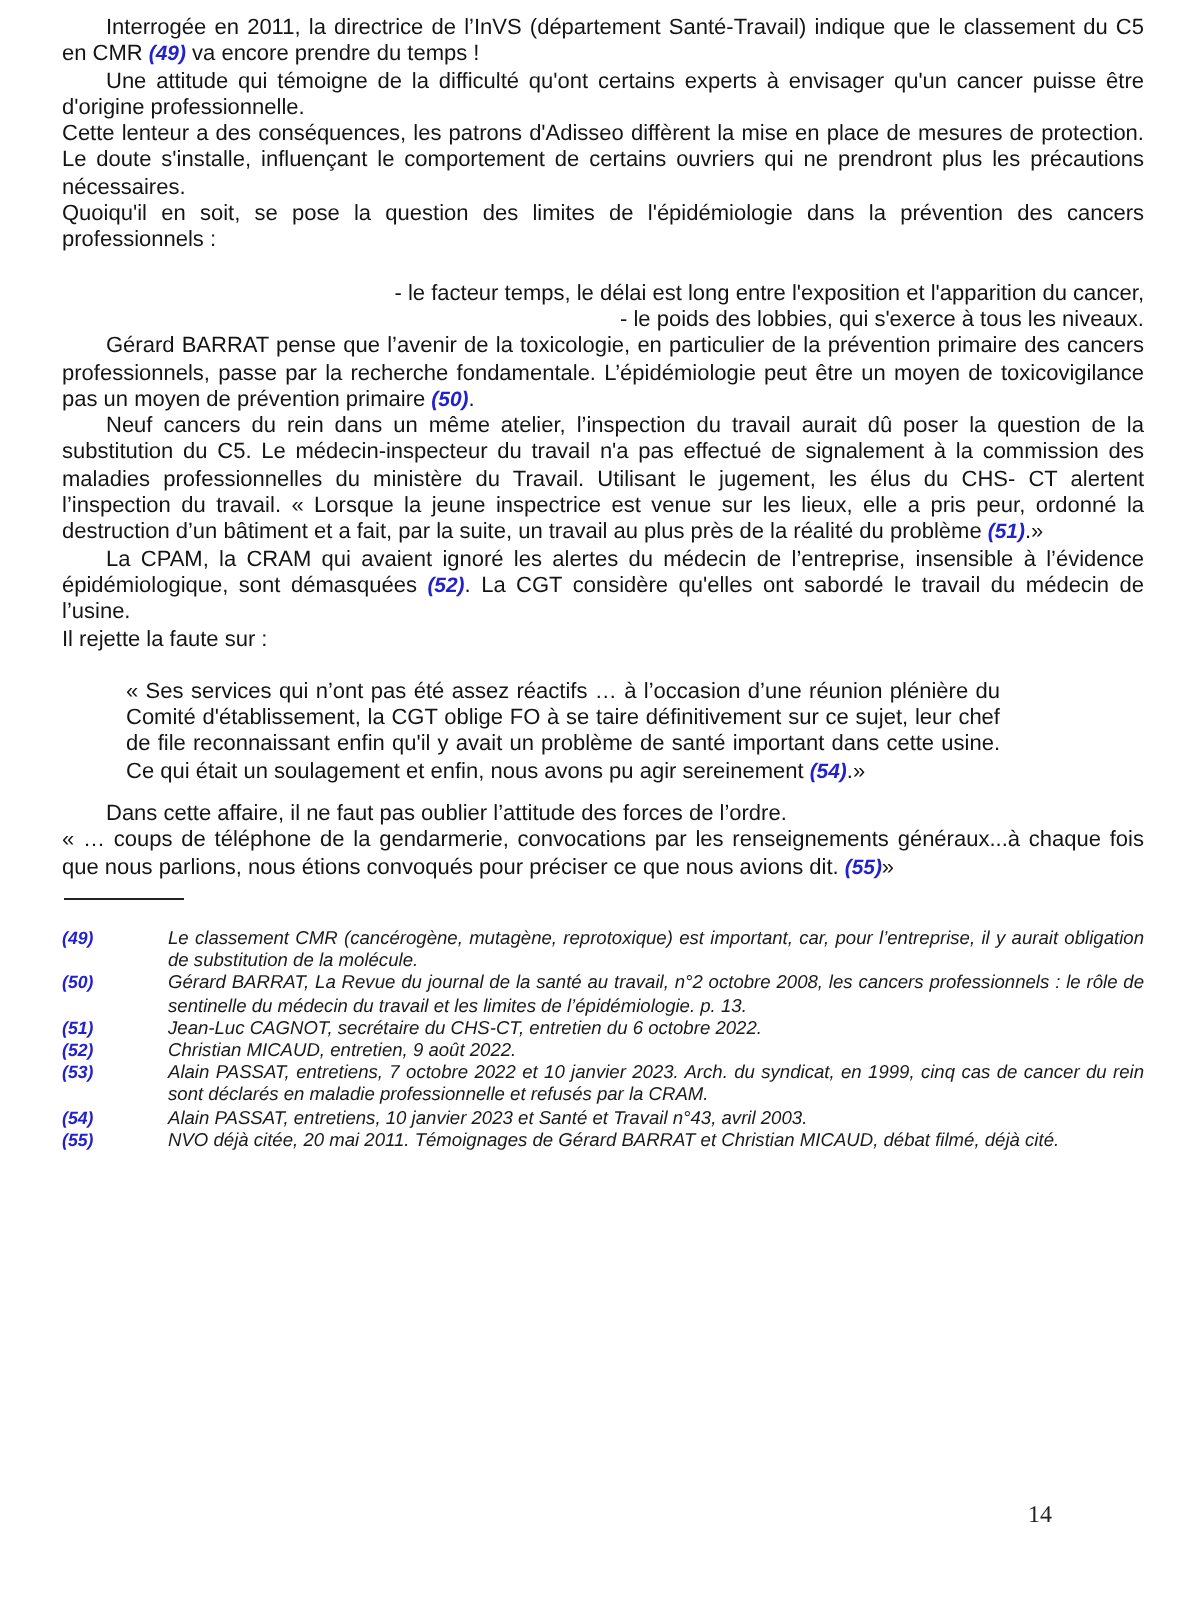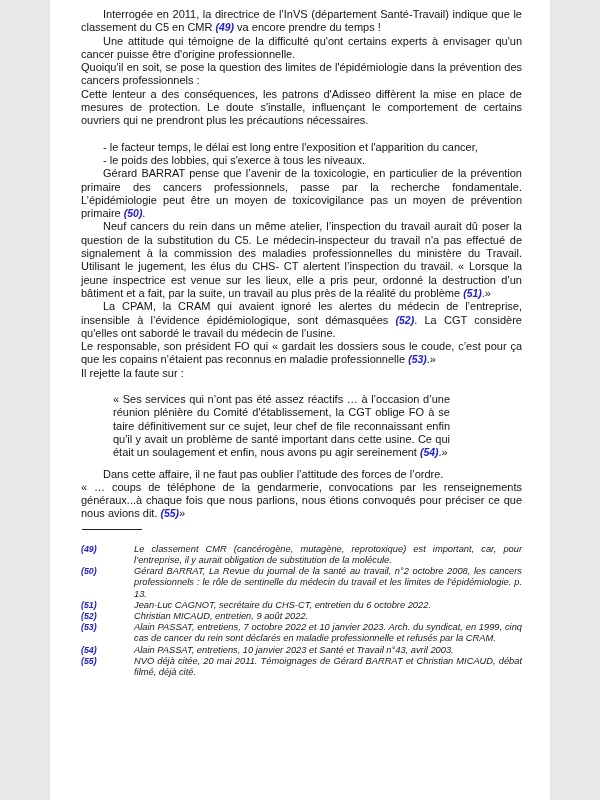--- a/index.html
+++ b/index.html
@@ -1,18 +1,18 @@
 <!DOCTYPE html>
 <html><head>
 <meta charset="utf-8">
 <style>
   html, body { margin: 0; padding: 0; background: #e8e8e8; }
   .page {
     position: relative;
-    width: 500px;
+    width: 600px;
     height: 800px;
     margin: 0 auto;
     background: #ffffff;
     box-sizing: border-box;
     padding: 8px 28px 0 31px;
     font-family: "Liberation Sans", sans-serif;
     color: #141414;
     overflow: hidden;
   }
   .body-p {
@@ -22,21 +22,21 @@
     text-align: justify;
   }
   .indent { text-indent: 22px; }
   .mt { margin-top: 0; }
   .ref {
     font-style: italic;
     font-weight: bold;
     font-size: 0.95em;
   }
   .bullets { margin-top: 13px; padding-left: 22px; }
-  .bullets .body-p { text-align: left; }
+  .bullets .body-p { text-align: right; }
   .quote {
     margin: 13px 72px 8px 32px;
   }
   .fn-sep {
     border: none;
     border-top: 1px solid #222222;
     width: 60px;
     margin: 8px 0 14px 1px;
   }
   .footnotes {
@@ -62,35 +62,34 @@
   }
 </style>
 </head>
 <body>
 
 <div class="page">
 
   <p class="body-p indent"><span>Interrogée en 2011, la directrice de l’InVS (département Santé-Travail) indique que le classement du C5 en CMR </span><span class="ref" style="color: rgb(33, 33, 206);">(49)</span><span> va encore prendre du temps !</span></p>
 
   <p class="body-p indent mt">Une attitude qui témoigne de la difficulté qu'ont certains experts à envisager qu'un cancer puisse être d'origine professionnelle.</p>
+  <p class="body-p">Cette lenteur a des conséquences, les patrons d'Adisseo diffèrent la mise en place de mesures de protection. Le doute s'installe, influençant le comportement de certains ouvriers qui ne prendront plus les précautions nécessaires.</p>
   <p class="body-p">Quoiqu'il en soit, se pose la question des limites de l'épidémiologie dans la prévention des cancers professionnels :</p>
-  <p class="body-p">Cette lenteur a des conséquences, les patrons d'Adisseo diffèrent la mise en place de mesures de protection. Le doute s'installe, influençant le comportement de certains ouvriers qui ne prendront plus les précautions nécessaires.</p>
 
   <div class="bullets">
     <p class="body-p">- le facteur temps, le délai est long entre l'exposition et l'apparition du cancer,</p>
     <p class="body-p">- le poids des lobbies, qui s'exerce à tous les niveaux.</p>
   </div>
 
   <p class="body-p indent mt"><span>Gérard BARRAT pense que l’avenir de la toxicologie, en particulier de la prévention primaire des cancers professionnels, passe par la recherche fondamentale. L’épidémiologie peut être un moyen de toxicovigilance pas un moyen de prévention primaire </span><span class="ref" style="color: rgb(33, 33, 206);">(50)</span><span>.</span></p>
 
   <p class="body-p indent mt"><span>Neuf cancers du rein dans un même atelier, l’inspection du travail aurait dû poser la question de la substitution du C5. Le médecin-inspecteur du travail n'a pas effectué de signalement à la commission des maladies professionnelles du ministère du Travail. Utilisant le jugement, les élus du CHS- CT alertent l’inspection du travail. « Lorsque la jeune inspectrice est venue sur les lieux, elle a pris peur, ordonné la destruction d’un bâtiment et a fait, par la suite, un travail au plus près de la réalité du problème </span><span class="ref" style="color: rgb(33, 33, 206);">(51)</span><span>.»</span></p>
 
   <p class="body-p indent mt"><span>La CPAM, la CRAM qui avaient ignoré les alertes du médecin de l’entreprise, insensible à l’évidence épidémiologique, sont démasquées </span><span class="ref" style="color: rgb(33, 33, 206);">(52)</span><span>. La CGT considère qu'elles ont sabordé le travail du médecin de l’usine.</span></p>
 
-  <p class="body-p"><span>Le responsable, son président FO qui « gardait les dossiers sous le coude, c’est pour ça que les copains n’étaient pas reconnus en maladie professionnelle </span><span class="ref" style="color: rgb(33, 33, 206);">(53)</span><span>.»</span></p>
 
   <p class="body-p">Il rejette la faute sur :</p>
 
   <p class="body-p quote"><span>« Ses services qui n’ont pas été assez réactifs … à l’occasion d’une réunion plénière du Comité d'établissement, la CGT oblige FO à se taire définitivement sur ce sujet, leur chef de file reconnaissant enfin qu'il y avait un problème de santé important dans cette usine. Ce qui était un soulagement et enfin, nous avons pu agir sereinement </span><span class="ref" style="color: rgb(33, 33, 206);">(54)</span><span>.»</span></p>
 
   <p class="body-p indent">Dans cette affaire, il ne faut pas oublier l’attitude des forces de l’ordre.</p>
 
   <p class="body-p mt"><span>« … coups de téléphone de la gendarmerie, convocations par les renseignements généraux...à chaque fois que nous parlions, nous étions convoqués pour préciser ce que nous avions dit. </span><span class="ref" style="color: rgb(33, 33, 206);">(55)</span><span>»</span></p>
 
   <hr class="fn-sep">

